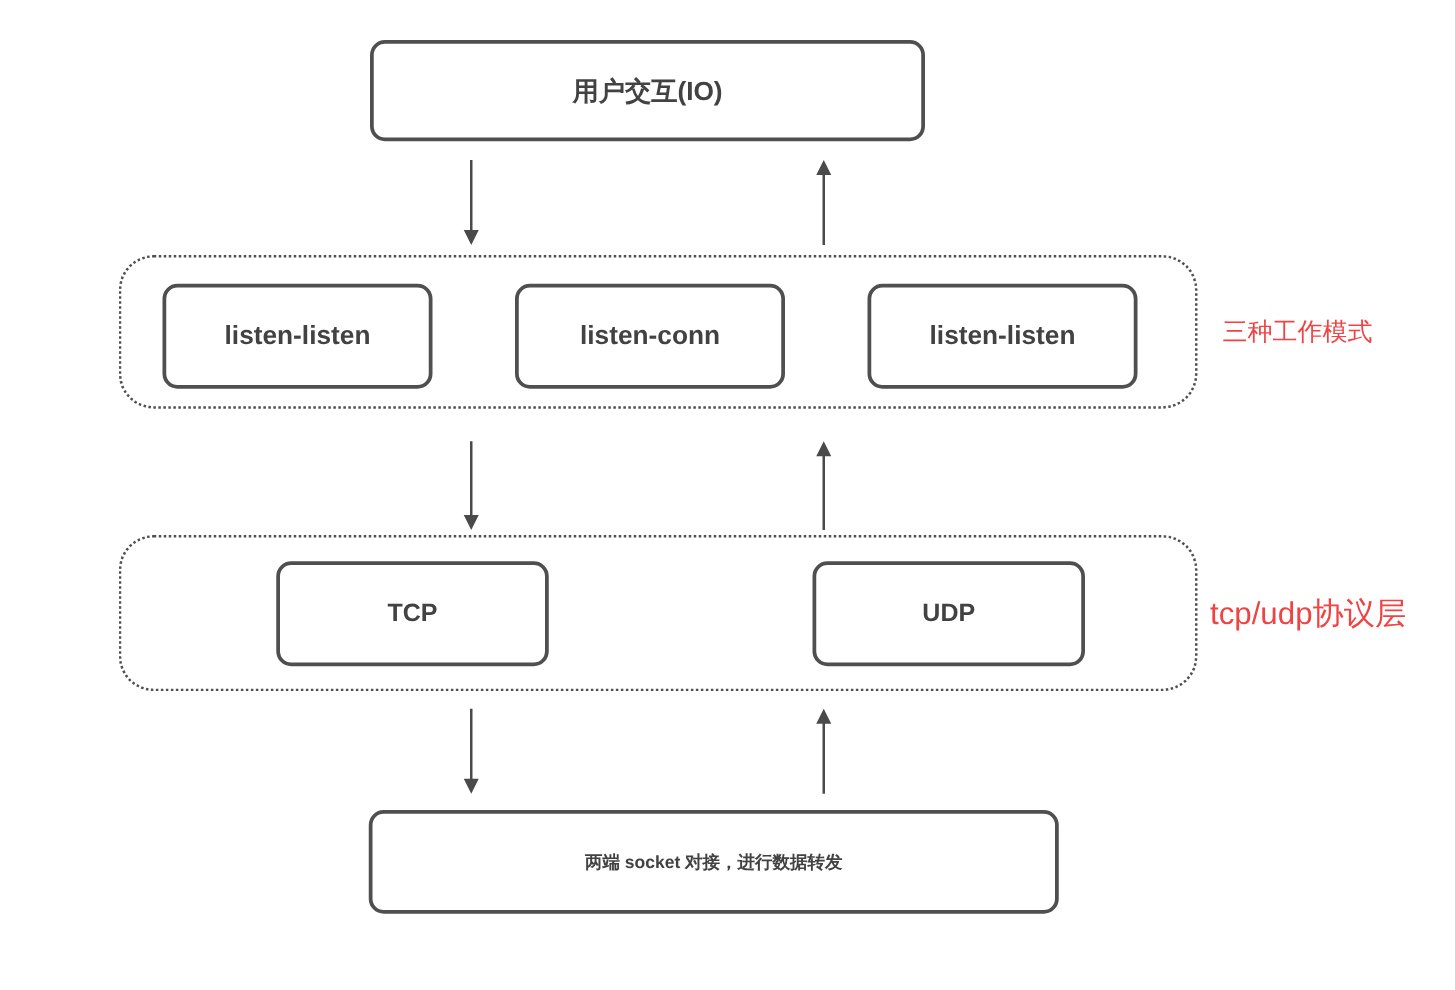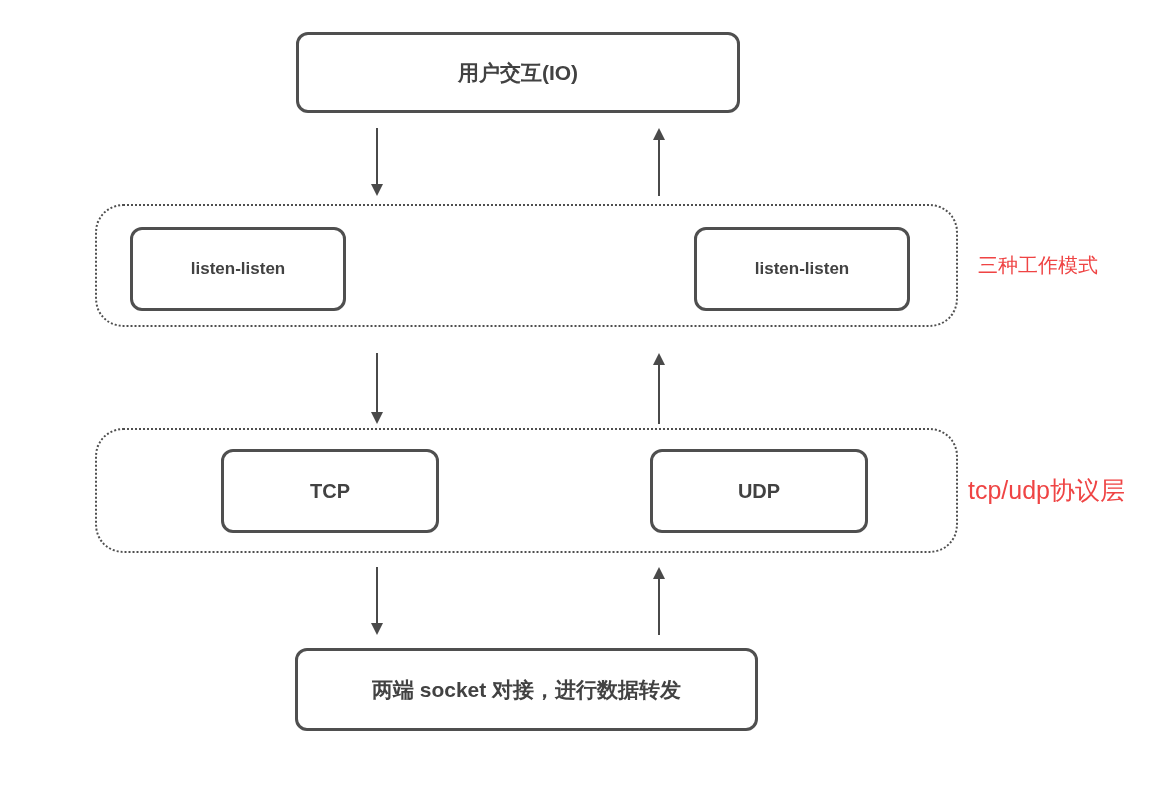--- a/index.html
+++ b/index.html
@@ -27,35 +27,35 @@
     justify-content: center;
     font-weight: 700;
     color: #424242;
     text-align: center;
   }
   .node-top {
     left: 296px; top: 32px; width: 444px; height: 81px;
     font-size: 21px;
   }
   .node-bottom {
-    left: 295px; top: 648px; width: 463px; height: 83px;
-    font-size: 21px;
+    left: 295px; top: 648px; width: 552px; height: 83px;
+    font-size: 14px;
   }
   .layer {
     position: absolute;
     box-sizing: border-box;
     border: 2px dotted #4f4f4f;
     border-radius: 28px;
     background: #ffffff;
   }
   .layer-modes { left: 95px; top: 204px; width: 863px; height: 123px; }
   .layer-protocol { left: 95px; top: 428px; width: 863px; height: 125px; }
   .mode-node {
     top: 21px; width: 216px; height: 84px;
-    font-size: 17px;
+    font-size: 21px;
   }
   .mode-1 { left: 33px; }
   .mode-2 { left: 315px; }
   .mode-3 { left: 597px; }
   .proto-node {
     top: 19px; width: 218px; height: 84px;
     font-size: 20px;
   }
   .proto-tcp { left: 124px; }
   .proto-udp { left: 553px; }
@@ -112,20 +112,23 @@
   </div>
   <div class="arrow up a1 col-right">
     <span class="shaft"></span>
     <span class="head"></span>
   </div>
 
   <div class="layer layer-modes">
     <div class="node mode-node mode-1">
       <span>listen-listen</span>
     </div>
+    <div class="node mode-node mode-2">
+      <span>listen-conn</span>
+    </div>
     <div class="node mode-node mode-3">
       <span>listen-listen</span>
     </div>
   </div>
   <div class="side-label side-label-modes">
     <span>三种工作模式</span>
   </div>
 
   <div class="arrow down a2 col-left">
     <span class="shaft"></span>

